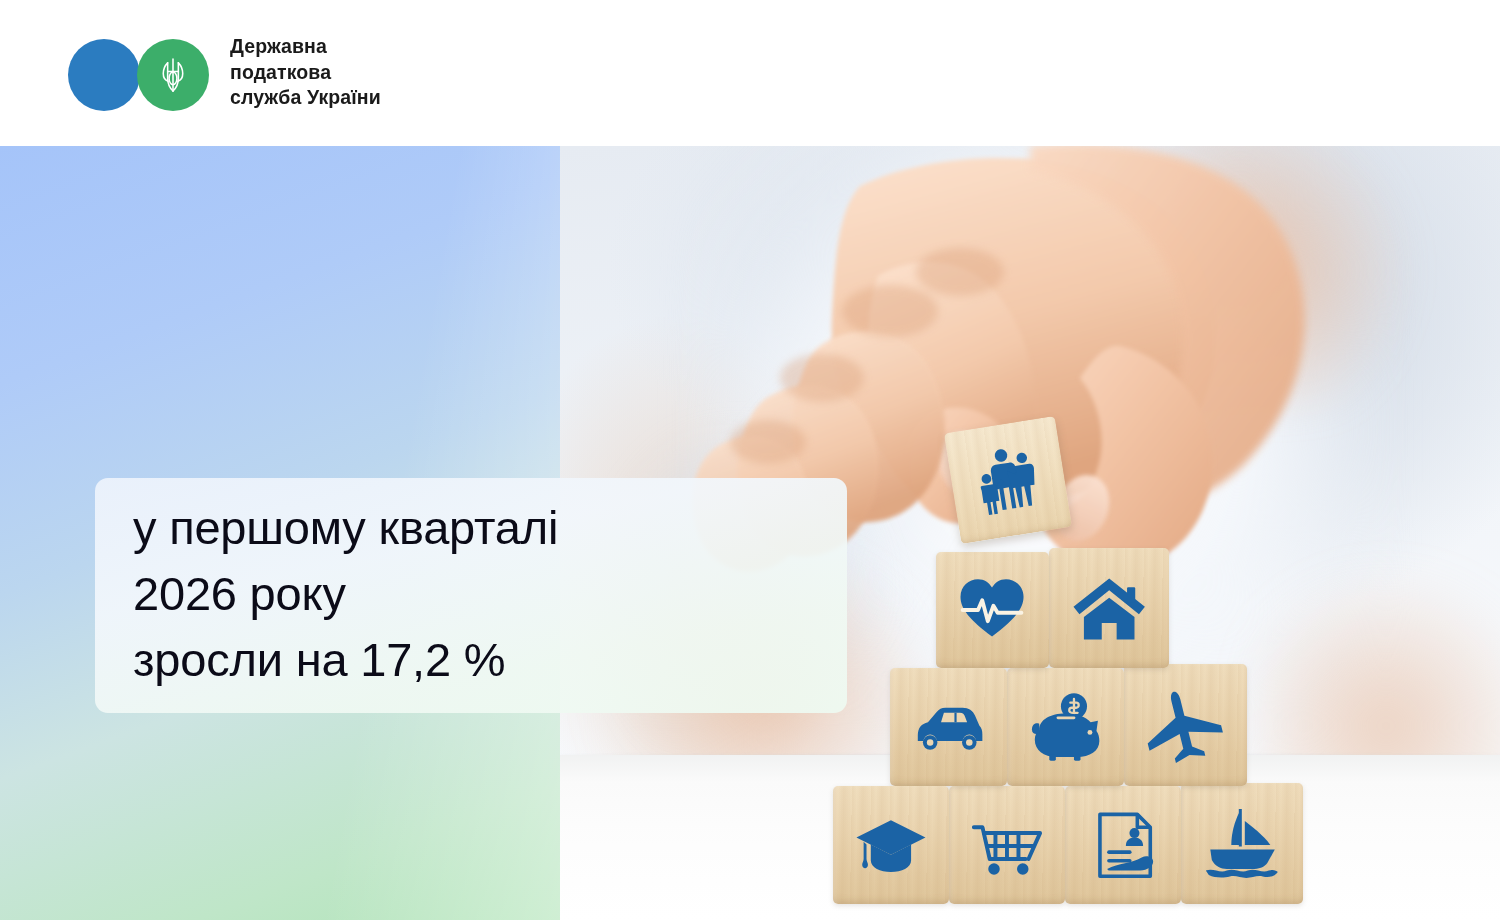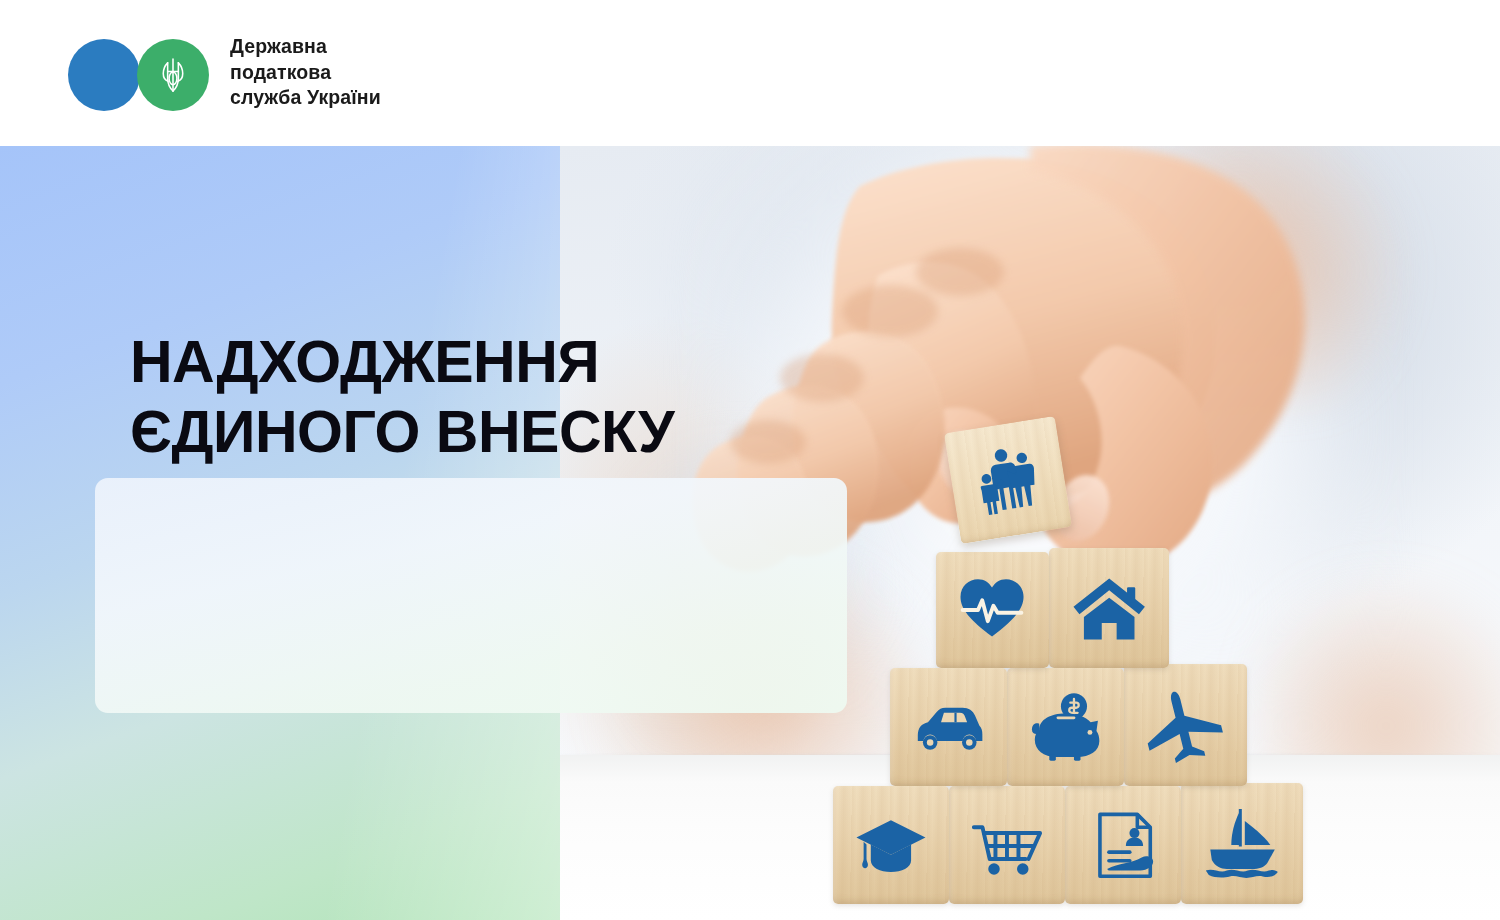--- a/index.html
+++ b/index.html
@@ -460,22 +460,23 @@
             <path d="M8 58 H94 L84 76 C80 82 72 84 64 84 H30 C22 84 14 80 10 72 Z"></path>
             <path d="M2 86 C12 82 20 90 30 86 C40 82 48 90 58 86 C68 82 76 90 86 86 C92 84 96 86 98 88
                      C94 94 86 96 78 94 C70 92 64 96 56 96 C48 96 42 92 34 94 C26 96 14 96 6 92 Z"></path>
           </g>
         </svg>
       </span>
     </div>
   </div>
 
   <div id="subtitle-card"></div>
-  <h1 id="headline">НАДХОДЖЕННЯ
-ЄДИНОГО ВНЕСКУ</h1>
+  <p id="subtitle">у першому кварталі
+2026 року
+зросли на 17,2 %</p>
 
   <header id="header-bar">
     <div id="logo-lockup">
       <div class="logo-circle" id="logo-circle-blue"></div>
       <div class="logo-circle" id="logo-circle-green">
         <svg id="tryzub-icon" viewBox="0 0 60 74">
           <g fill="none" stroke="#FFFFFF" stroke-width="3.2" stroke-linejoin="round" stroke-linecap="round">
             <path d="M30 4 V70"></path>
             <path d="M30 70 C22 62 19 54 19 44 V12"></path>
             <path d="M30 70 C38 62 41 54 41 44 V12"></path>

